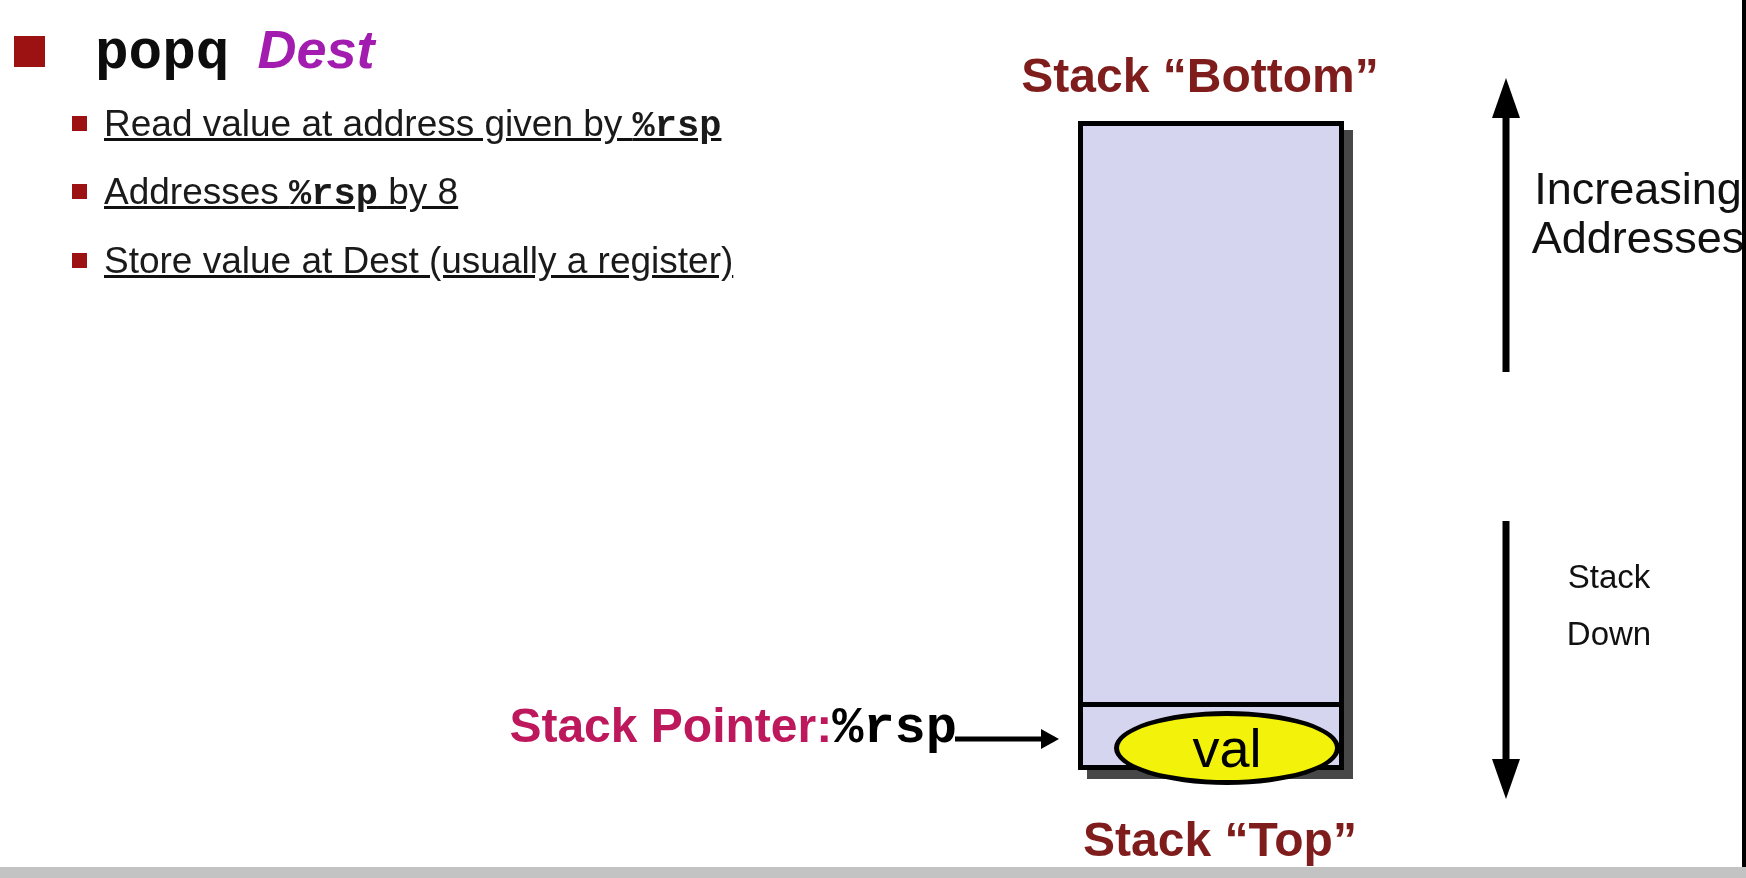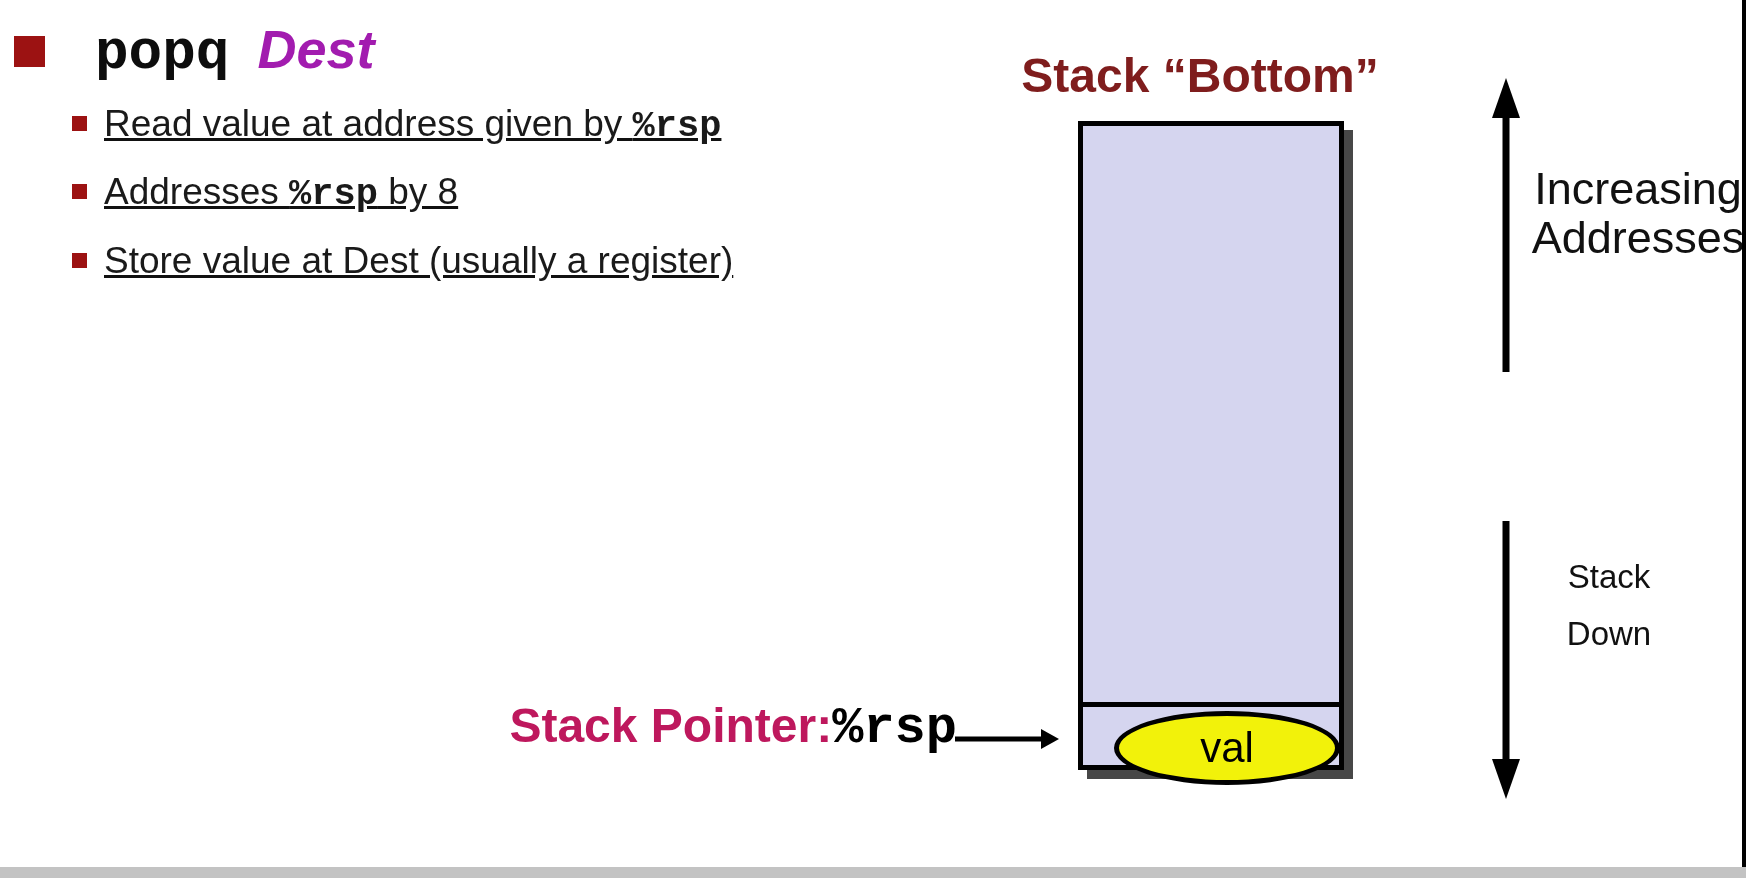--- a/index.html
+++ b/index.html
@@ -23,21 +23,21 @@
 
   
   .lbl-blue { position:absolute; color:#7f1d1d; font-weight:bold; font-size:48px; text-align:center; white-space:nowrap; }
   .stack-shadow { position:absolute; left:1087px; top:130px; width:266px; height:649px; background:#474747; }
   .stack-rect { position:absolute; left:1078px; top:121px; width:266px; height:649px;
                 background:#D5D5EF; border:5px solid #000; box-sizing:border-box; }
   .stack-divider { position:absolute; left:1078px; top:702px; width:266px; height:5px; background:#000; }
   .val-ellipse { position:absolute; left:1114px; top:711px; width:226px; height:74px;
                  background:#F2F20A; border:5px solid #000; border-radius:50%; box-sizing:border-box;
                  display:flex; align-items:center; justify-content:center; z-index:5; }
-  .val-text { font-size:42px; color:#000; }
+  .val-text { font-size:54px; color:#000; }
 
   .pointer-row { position:absolute; left:340px; top:698px; width:617px; display:flex;
                  justify-content:flex-end; align-items:baseline; white-space:nowrap; z-index:6; }
   .pointer-label { color:#be185d; font-weight:bold; font-size:48px; }
   .pointer-reg { font-size:52px; color:#000; }
 
   .arrow-svg { position:absolute; }
 
   .side-text { position:absolute; color:#111; text-align:center; white-space:nowrap; }
   .increasing { left:1528px; top:164px; width:220px; font-size:45px; line-height:49px; }
@@ -82,20 +82,21 @@
 
   <div class="pointer-row">
     <span class="pointer-label">Stack Pointer: </span>
     <span class="pointer-reg mono">%rsp</span>
   </div>
   <svg class="arrow-svg" style="left:953px; top:726px;" width="106" height="28">
     <line x1="2" y1="13" x2="90" y2="13" stroke="#000" stroke-width="5"></line>
     <polygon points="88,3 106,13 88,23" fill="#000"></polygon>
   </svg>
 
+  <div class="lbl-blue" style="left:1020px; top:812px; width:400px;">Stack “Top”</div>
 
   <svg class="arrow-svg" style="left:1491px; top:78px;" width="30" height="294">
     <polygon points="15,0 1,40 29,40" fill="#000"></polygon>
     <rect x="11.5" y="34" width="7" height="260" fill="#000"></rect>
   </svg>
   <div class="side-text increasing">
     <div>Increasing</div>
     <div>Addresses</div>
   </div>
 

